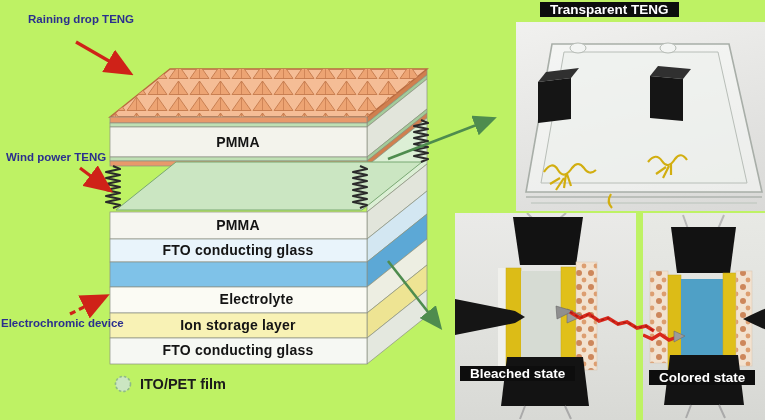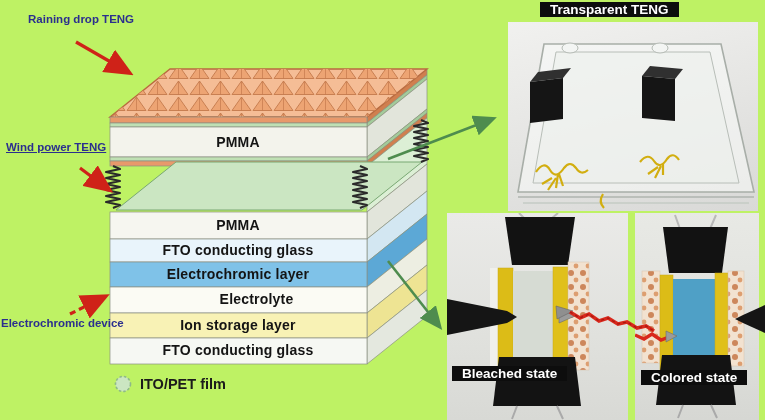--- a/index.html
+++ b/index.html
@@ -10,21 +10,21 @@
   
   .ann{position:absolute;color:#2b2f8e;font-weight:bold;font-size:11.5px;white-space:nowrap;z-index:3;}
   
   .layer-label{position:absolute;left:238px;transform:translateX(-50%);font-weight:bold;
                font-size:14px;color:#141414;white-space:nowrap;z-index:3;letter-spacing:.2px;}
   
   .legend{position:absolute;left:114px;top:375px;display:flex;align-items:center;gap:28px;z-index:3;flex-direction:column;}
   .legend-item{display:flex;align-items:center;gap:8px;}
   .legend-item .txt{font-size:14.5px;font-weight:600;color:#1b1b1b;white-space:nowrap;}
   
-  .photo{position:absolute;z-index:2;}
+  .photo{position:absolute;z-index:2;margin-left:8px;}
   .photo-transparent{left:508px;top:22px;width:250px;height:189px;
       background:linear-gradient(165deg,#f1f1ef 0%,#e4e4e2 55%,#d9d9d7 100%);}
   .photo-bleached{left:447px;top:213px;width:181px;height:207px;
       background:linear-gradient(180deg,#eaeae8 0%,#e0e1dd 60%,#d8d9d5 100%);}
   .photo-colored{left:635px;top:213px;width:124px;height:207px;
       background:linear-gradient(180deg,#e8e9e5 0%,#dfe0dc 60%,#d6d7d3 100%);}
   
   .caption{position:absolute;background:#0d0d0d;color:#ffffff;font-weight:bold;
            font-size:13.5px;padding:0 10px;white-space:nowrap;z-index:4;}
   .cap-transparent{left:540px;top:2px;}
@@ -105,27 +105,26 @@
       <line x1="70" y1="314" x2="104" y2="297" stroke-width="3.2" stroke-dasharray="6 4" marker-end="url(#mred)"></line>
     </g>
 
     <g stroke="#4e8c4e" fill="none" stroke-width="2.6">
       <line x1="388" y1="159" x2="492" y2="119" marker-end="url(#mgreen)"></line>
       <line x1="388" y1="261" x2="439" y2="326" marker-end="url(#mgreen)"></line>
     </g>
   </svg>
 
   <div class="ann" style="left:28px;top:13px;">Raining drop TENG</div>
-  <div class="ann" style="left:6px;top:141px;text-decoration:underline;">Wind power TENG</div>
+  <div class="ann" style="left:6px;top:151px;">Wind power TENG</div>
   <div class="ann" style="left:1px;top:317px;">Electrochromic device</div>
 
   <div class="layer-label" style="top:134px;">PMMA</div>
   <div class="layer-label" style="top:217px;">PMMA</div>
   <div class="layer-label" style="top:242px;">FTO conducting glass</div>
-  <div class="layer-label" style="top:266px;">Electrochromic layer</div>
   <div class="layer-label" style="top:291px;padding-left:37px;">Electrolyte</div>
   <div class="layer-label" style="top:317px;">Ion storage layer</div>
   <div class="layer-label" style="top:342px;">FTO conducting glass</div>
 
   <div class="legend">
     <div class="legend-item">
       <svg width="18" height="18">
         <circle cx="9" cy="9" r="7.5" stroke="#8fb989" stroke-width="1.6" stroke-dasharray="2.5 2" fill="#cbe6c2"></circle>
       </svg>
       <span class="txt">ITO/PET film</span>

